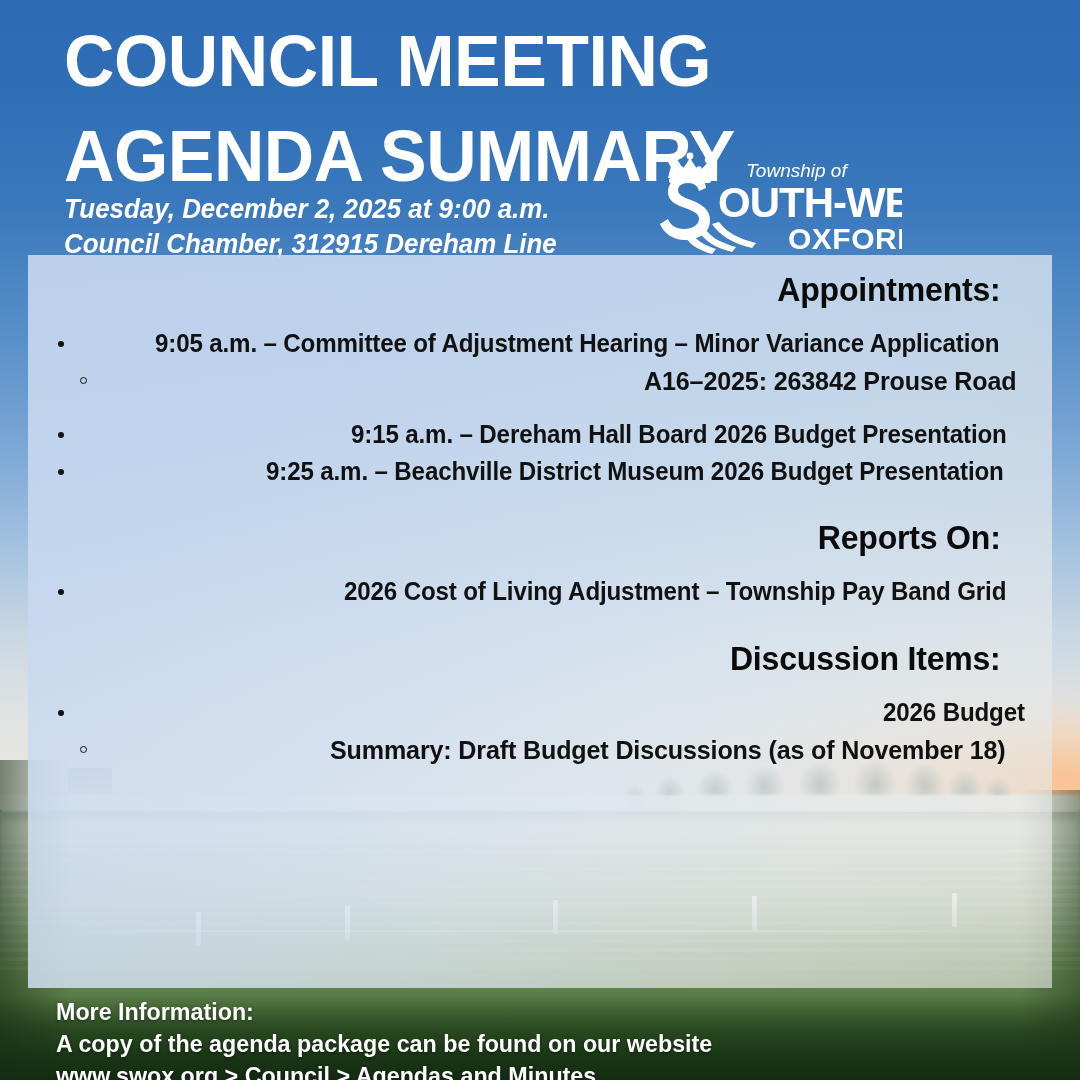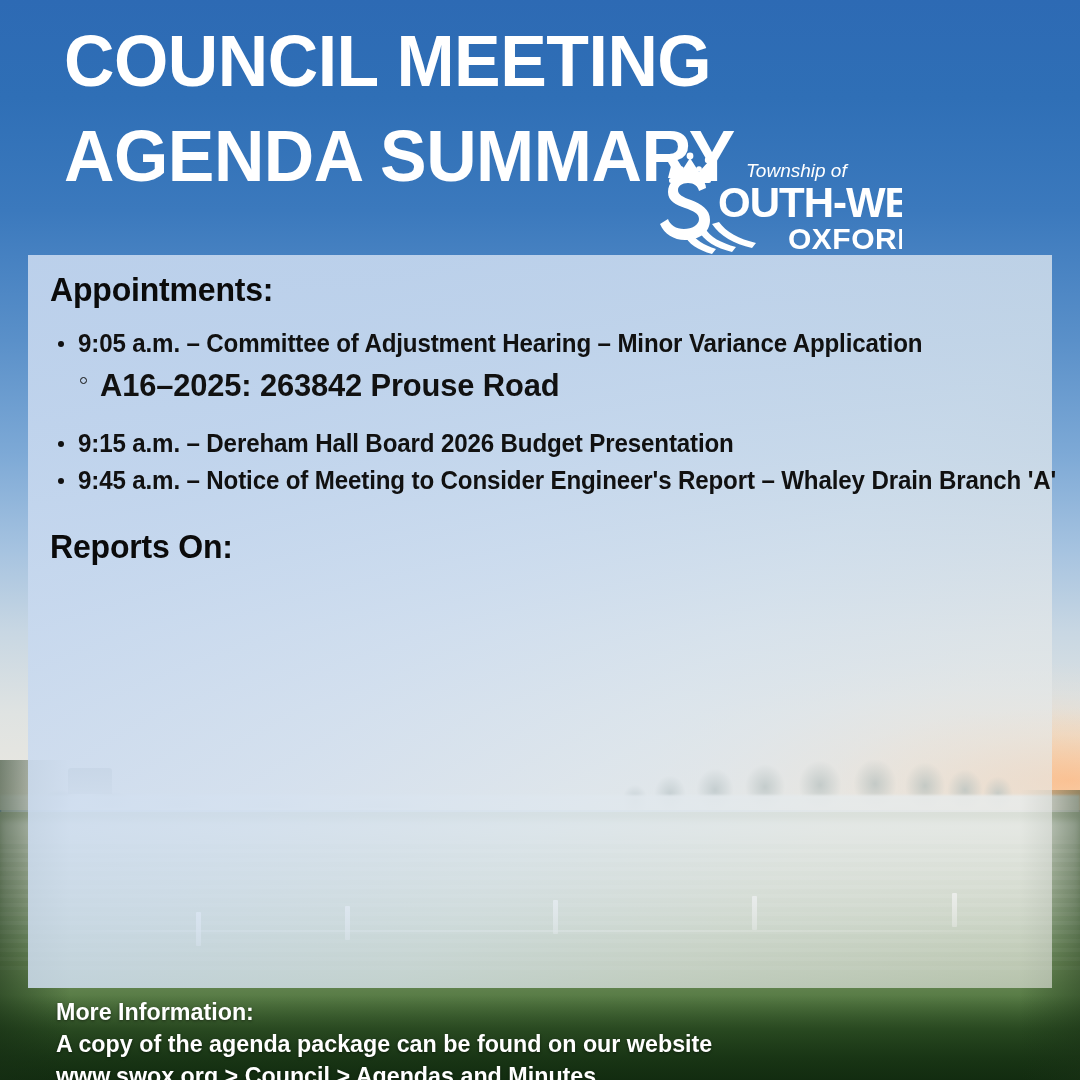--- a/index.html
+++ b/index.html
@@ -214,21 +214,21 @@
   .sec-head {
     font-family:"Liberation Sans","Liberation Sans Narrow", sans-serif;
     font-weight:700;
     font-size:33px;
     color:#0b0b0b;
     letter-spacing:-0.2px;
     margin-bottom:2px;
     transform:scaleX(0.97);
     transform-origin:left center;
   }
-  .section { margin-bottom:30px; }
+  .section { margin-bottom:30px;text-align:right; }
   .section:last-child { margin-bottom:0; }
 
   ul.lvl1 { list-style:none; margin:16px 0 0 4px; }
   ul.lvl2 { list-style:none; margin:0 0 0 26px; }
 
   li.item {
     position:relative;
     padding-left:24px;
     font-family:"Liberation Sans","Liberation Sans Narrow", sans-serif;
     font-weight:700;
@@ -244,21 +244,21 @@
     transform-origin:left center;
   }
   li.item.l1::before {
     content:"";
     position:absolute;
     left:4px; top:16px;
     width:6px; height:6px;
     border-radius:50%;
     background:#111;
   }
-  li.item.l2 { font-size:32px; }
+  li.item.l2 { font-size:26px; }
   li.item.l2::before {
     content:"";
     position:absolute;
     left:4px; top:15px;
     width:7px; height:7px;
     border-radius:50%;
     border:1.6px solid #111;
     background:transparent;
     box-sizing:border-box;
   }
@@ -305,20 +305,24 @@
   <div class="post" style="left:752px; top:896px;"></div>
   <div class="post" style="left:952px; top:893px;"></div>
   <div class="bg-layer field-dark"></div>
   <div class="corner-dark-l"></div>
   <div class="corner-dark-r"></div>
 
   <div class="header">
     <div class="title-block">
       <div class="title-line">COUNCIL MEETING</div>
       <div class="title-line">AGENDA SUMMARY</div>
+    </div>
+    <div class="subtitle-block">
+      <div class="subtitle-line">Tuesday, December 2, 2025 at 9:00 a.m.</div>
+      <div class="subtitle-line">Council Chamber, 312915 Dereham Line</div>
     </div>
 
     <div class="logo">
       <svg viewBox="0 0 248 108" width="248" height="108">
         <g fill="#ffffff">
 
           <g>
             <path d="M14 28 L18 12 L27 22 L36 8 L45 22 L54 12 L58 28 Z"></path>
             <rect x="15" y="28" width="42" height="5" rx="2"></rect>
             <circle cx="18" cy="10" r="3.2"></circle>
@@ -360,26 +364,36 @@
         <div class="section">
           <div class="sec-head">Appointments:</div>
           <ul class="lvl1">
             <li class="item l1"><span class="txt">9:05 a.m. – Committee of Adjustment Hearing – Minor Variance Application</span></li>
           </ul>
           <ul class="lvl2">
             <li class="item l2"><span class="txt">A16–2025: 263842 Prouse Road</span></li>
           </ul>
           <ul class="lvl1">
             <li class="item l1"><span class="txt">9:15 a.m. – Dereham Hall Board 2026 Budget Presentation</span></li>
-            <li class="item l1"><span class="txt">9:45 a.m. – Notice of Meeting to Consider Engineer's Report – Whaley Drain Branch 'A'</span></li>
+            <li class="item l1"><span class="txt">9:25 a.m. – Beachville District Museum 2026 Budget Presentation</span></li>
           </ul>
         </div>
         <div class="section">
           <div class="sec-head">Reports On:</div>
           <ul class="lvl1">
+            <li class="item l1"><span class="txt">2026 Cost of Living Adjustment – Township Pay Band Grid</span></li>
+          </ul>
+        </div>
+        <div class="section">
+          <div class="sec-head">Discussion Items:</div>
+          <ul class="lvl1">
+            <li class="item l1"><span class="txt">2026 Budget</span></li>
+          </ul>
+          <ul class="lvl2">
+            <li class="item l2"><span class="txt">Summary: Draft Budget Discussions (as of November 18)</span></li>
           </ul>
         </div>
       </div>
   </div>
 
   <div class="footer" id="footer-host">
       <div class="footer-line">More Information:</div>
       <div class="footer-line">A copy of the agenda package can be found on our website</div>
       <div class="footer-line">www.swox.org &gt; Council &gt; Agendas and Minutes</div>
     </div>

